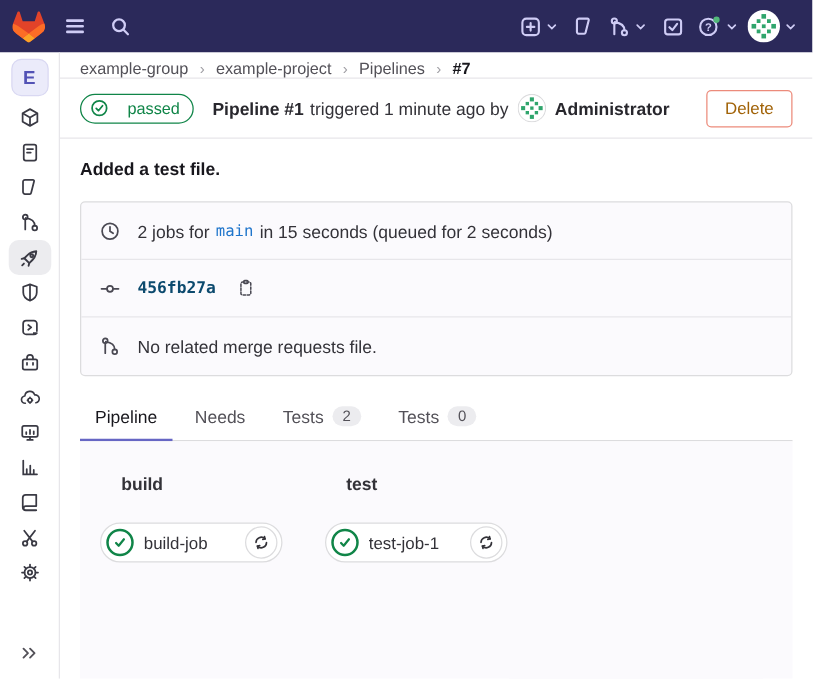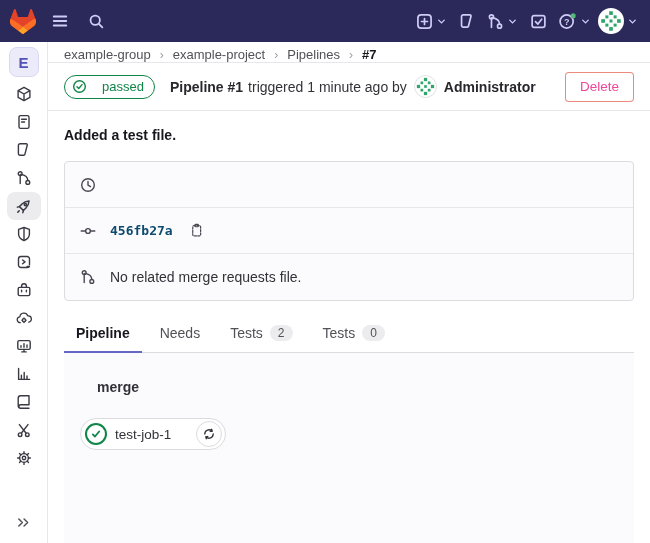--- a/index.html
+++ b/index.html
@@ -41,21 +41,21 @@
   
   .status-row { height:48px; flex:none; display:flex; align-items:center; gap:9px;
     padding:0 16px; border-bottom:1px solid #e7e6ea; }
   .badge-passed { display:inline-flex; align-items:center; gap:15px; height:24px;
     padding:0 10px 0 7px; border:1px solid #108548; border-radius:12px; background:#fff;
     color:#108548; font-size:13px; font-weight:500; cursor:pointer; }
   .status-text { font-size:14px; color:#333238; display:flex; align-items:center; gap:5px; margin-left:6px; }
   .status-text b { color:#28272d; }
   .mini-avatar { width:23px; height:23px; border-radius:50%; overflow:hidden; margin:0 2px; }
   .delete-btn { margin-left:auto; height:30px; padding:0 14px; background:#fff;
-    border:1px solid rgba(221,43,14,.55); border-radius:4px; color:#ec4899;
+    border:1px solid rgba(221,43,14,.55); border-radius:4px; color:#a16207;
     font-size:13.5px; font-family:inherit; cursor:pointer; }
 
   
   .page-title { font-size:14px; font-weight:700; color:#18171d; margin:16px 16px 18px; }
   .details-box { margin:0 16px; border:1px solid #dcdcde; border-radius:4px;
     background:#fbfafd; overflow:hidden; }
   .detail-row { display:flex; align-items:center; gap:14px; height:46px;
     padding:0 15px; border-bottom:1px solid #e7e6ea; font-size:14px; color:#333238; }
   .detail-row:last-child { border-bottom:none; }
   .row-icon { color:#4a4953; flex:none; }
@@ -64,21 +64,21 @@
   .latest-badge { background:#c3e6cd; color:#24663b; font-size:12.5px;
     padding:2px 10px; border-radius:11px; cursor:pointer; }
   .sha-link { color:#0c4a6e; font-size:13px; font-weight:600; cursor:pointer; }
   .copy-btn { background:none; border:none; color:#4a4953; cursor:pointer; padding:2px; }
   .inline { display:inline-flex; align-items:center; gap:5px; flex-wrap:wrap; }
 
   
   .tabs { display:flex; align-items:stretch; margin:13px 16px 0; border-bottom:1px solid #dcdcde; gap:6px; }
   .tab { display:flex; align-items:center; gap:7px; padding:11px 12px 10px;
     font-size:14px; color:#535158; cursor:pointer; border-bottom:2px solid transparent; margin-bottom:-1px; }
-  .tab.active { color:#18171d; font-weight:700; border-bottom-color:#6666c4; }
+  .tab.active { color:#18171d; font-weight:400; border-bottom-color:#6666c4; }
   .tab-badge { background:#ececef; color:#535158; font-size:12px; border-radius:10px;
     padding:1px 8px; font-weight:400; }
 
   
   .graph { margin:0 16px; background:#fbfafd; flex:1; display:flex;
     padding:26px 0 0 16px; gap:34px; }
   .stage { width:146px; flex:none; }
   .stage-label { font-weight:700; font-size:14px; color:#333238; margin:0 0 23px 17px; }
   .job-pill { height:32px; background:#fff; border:1px solid #dcdcde; border-radius:16px;
     display:flex; align-items:center; gap:8px; padding:0 3px 0 4px; cursor:pointer; }
@@ -323,20 +323,25 @@
     </div>
 
     <h1 class="page-title">Added a test file.</h1>
 
     <section class="details-box">
       <div class="detail-row">
         <svg class="row-icon" width="16" height="16" viewBox="0 0 16 16" fill="none" stroke="currentColor" stroke-width="1.4" stroke-linecap="round">
           <circle cx="8" cy="8" r="6.3"></circle>
             <path d="M8 4.4V8l2.5 1.6"></path>
         </svg>
+        <span class="inline">
+          <span>2 jobs for</span>
+          <span class="mono branch-link">main</span>
+          <span>in 15 seconds (queued for 2 seconds)</span>
+        </span>
       </div>
       <div class="detail-row">
         <svg class="row-icon" width="16" height="16" viewBox="0 0 16 16" fill="none" stroke="currentColor" stroke-width="1.4" stroke-linecap="round">
           <circle cx="8" cy="8" r="2.4"></circle>
             <path d="M1.2 8h4.4M10.4 8h4.4"></path>
         </svg>
         <span class="mono sha-link">456fb27a</span>
         <button class="copy-btn">
           <svg width="15" height="15" viewBox="0 0 16 16" fill="none" stroke="currentColor" stroke-width="1.3" stroke-linecap="round" stroke-linejoin="round">
             <rect x="4" y="2.8" width="8.4" height="11" rx="1.3" stroke-dasharray="2.1 1.4"></rect>
@@ -366,21 +371,38 @@
         <span class="tab-badge">2</span>
       </div>
       <div class="tab">
         <span>Tests</span>
         <span class="tab-badge">0</span>
       </div>
     </div>
 
     <div class="graph">
       <div class="stage">
-        <div class="stage-label">merge</div>
+        <div class="stage-label">build</div>
+        <div class="job-pill">
+          <span class="job-status">
+            <svg width="12" height="12" viewBox="0 0 16 16" fill="none" stroke="currentColor" stroke-width="2.4" stroke-linecap="round" stroke-linejoin="round">
+              <path d="m3.8 8.6 2.8 2.8 5.6-6.8"></path>
+            </svg>
+          </span>
+          <span class="job-name">build-job</span>
+          <span class="retry-btn">
+            <svg width="14" height="14" viewBox="0 0 16 16" fill="none" stroke="currentColor" stroke-width="1.5" stroke-linecap="round">
+              <path d="M12.8 8a4.8 4.8 0 0 1-8.2 3.4M3.2 8a4.8 4.8 0 0 1 8.2-3.4"></path>
+              <path d="M11 2.6l.5 2.1-2.1.4M5 13.4l-.5-2.1 2.1-.4"></path>
+            </svg>
+          </span>
+        </div>
+      </div>
+      <div class="stage">
+        <div class="stage-label">test</div>
         <div class="job-pill">
           <span class="job-status">
             <svg width="12" height="12" viewBox="0 0 16 16" fill="none" stroke="currentColor" stroke-width="2.4" stroke-linecap="round" stroke-linejoin="round">
               <path d="m3.8 8.6 2.8 2.8 5.6-6.8"></path>
             </svg>
           </span>
           <span class="job-name">test-job-1</span>
           <span class="retry-btn">
             <svg width="14" height="14" viewBox="0 0 16 16" fill="none" stroke="currentColor" stroke-width="1.5" stroke-linecap="round">
               <path d="M12.8 8a4.8 4.8 0 0 1-8.2 3.4M3.2 8a4.8 4.8 0 0 1 8.2-3.4"></path>

